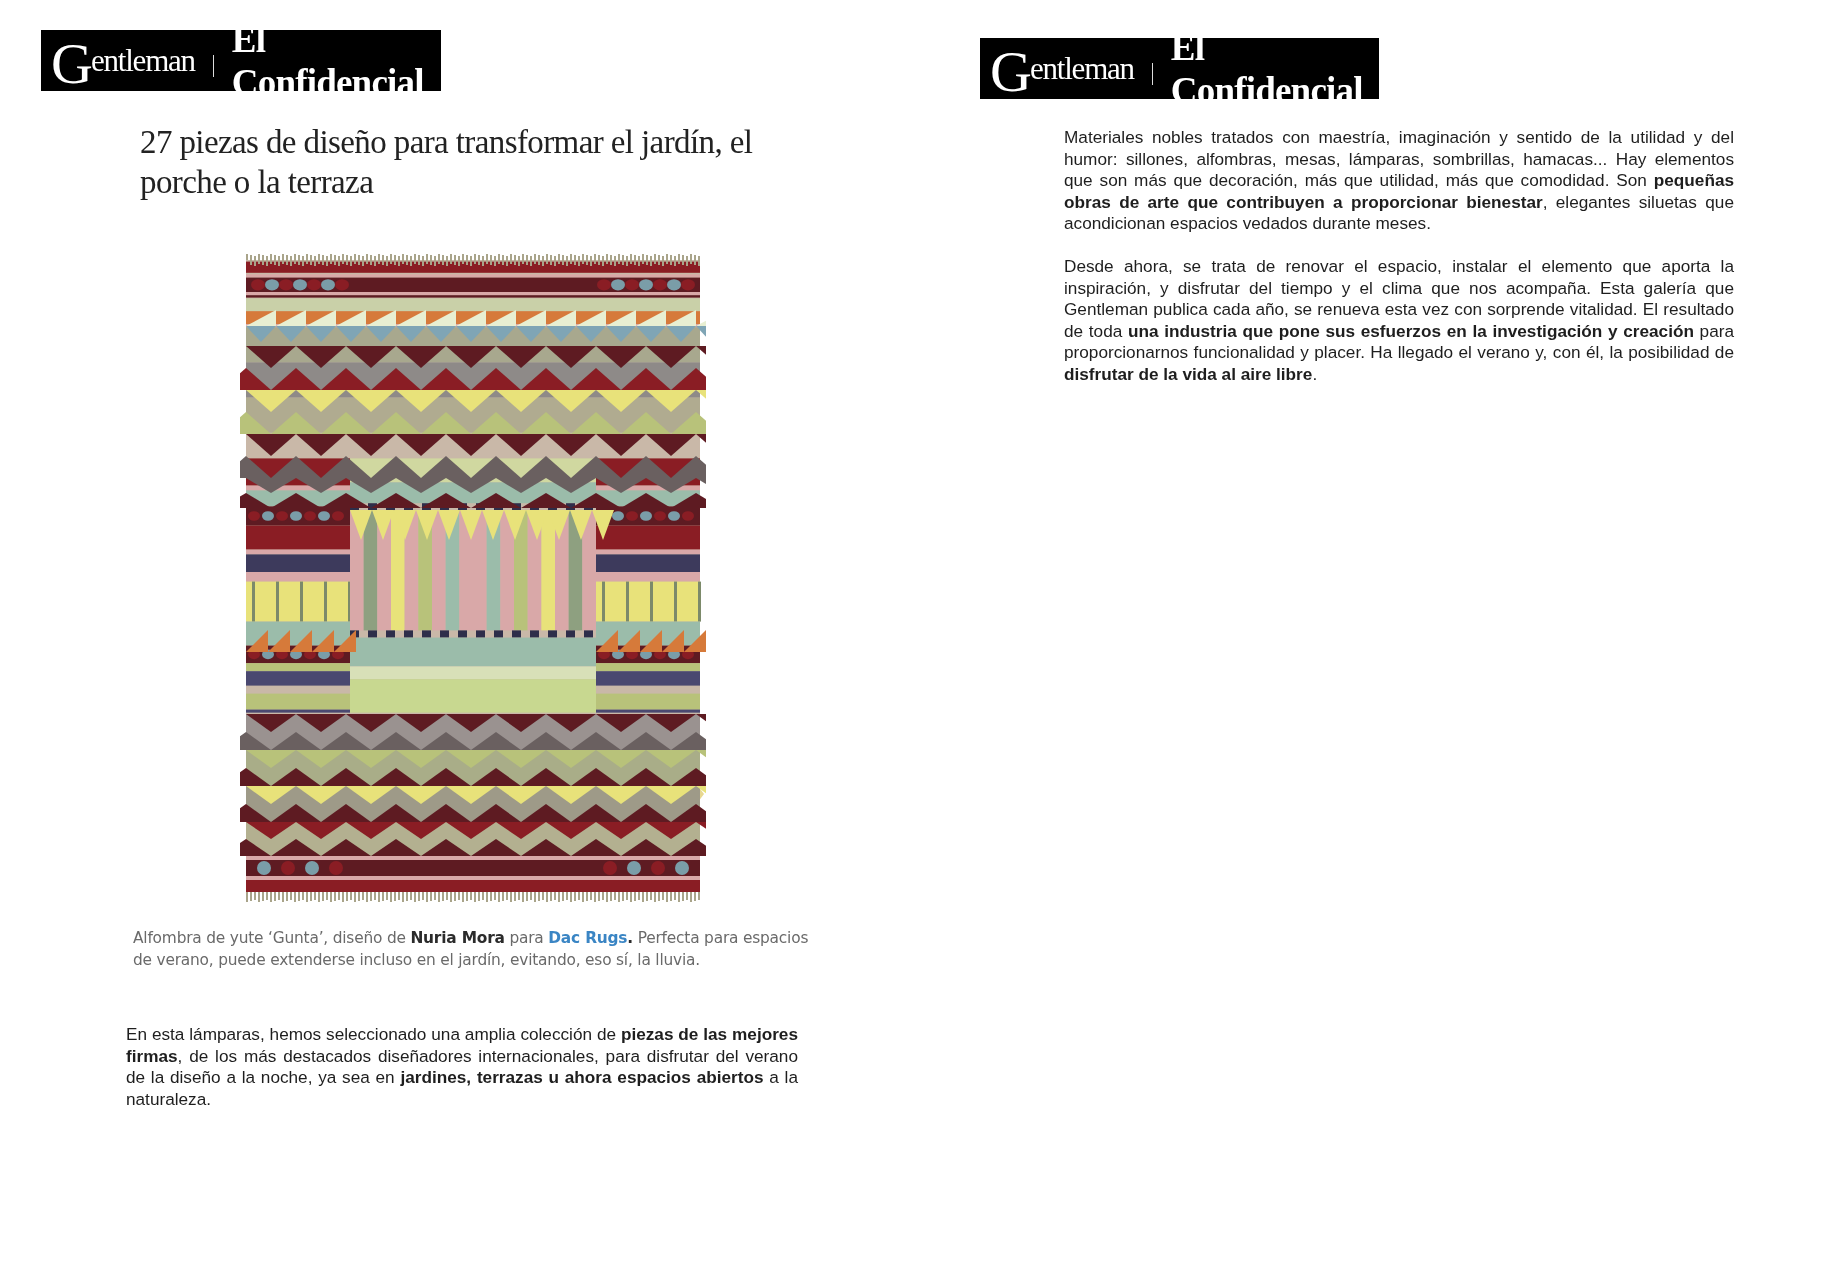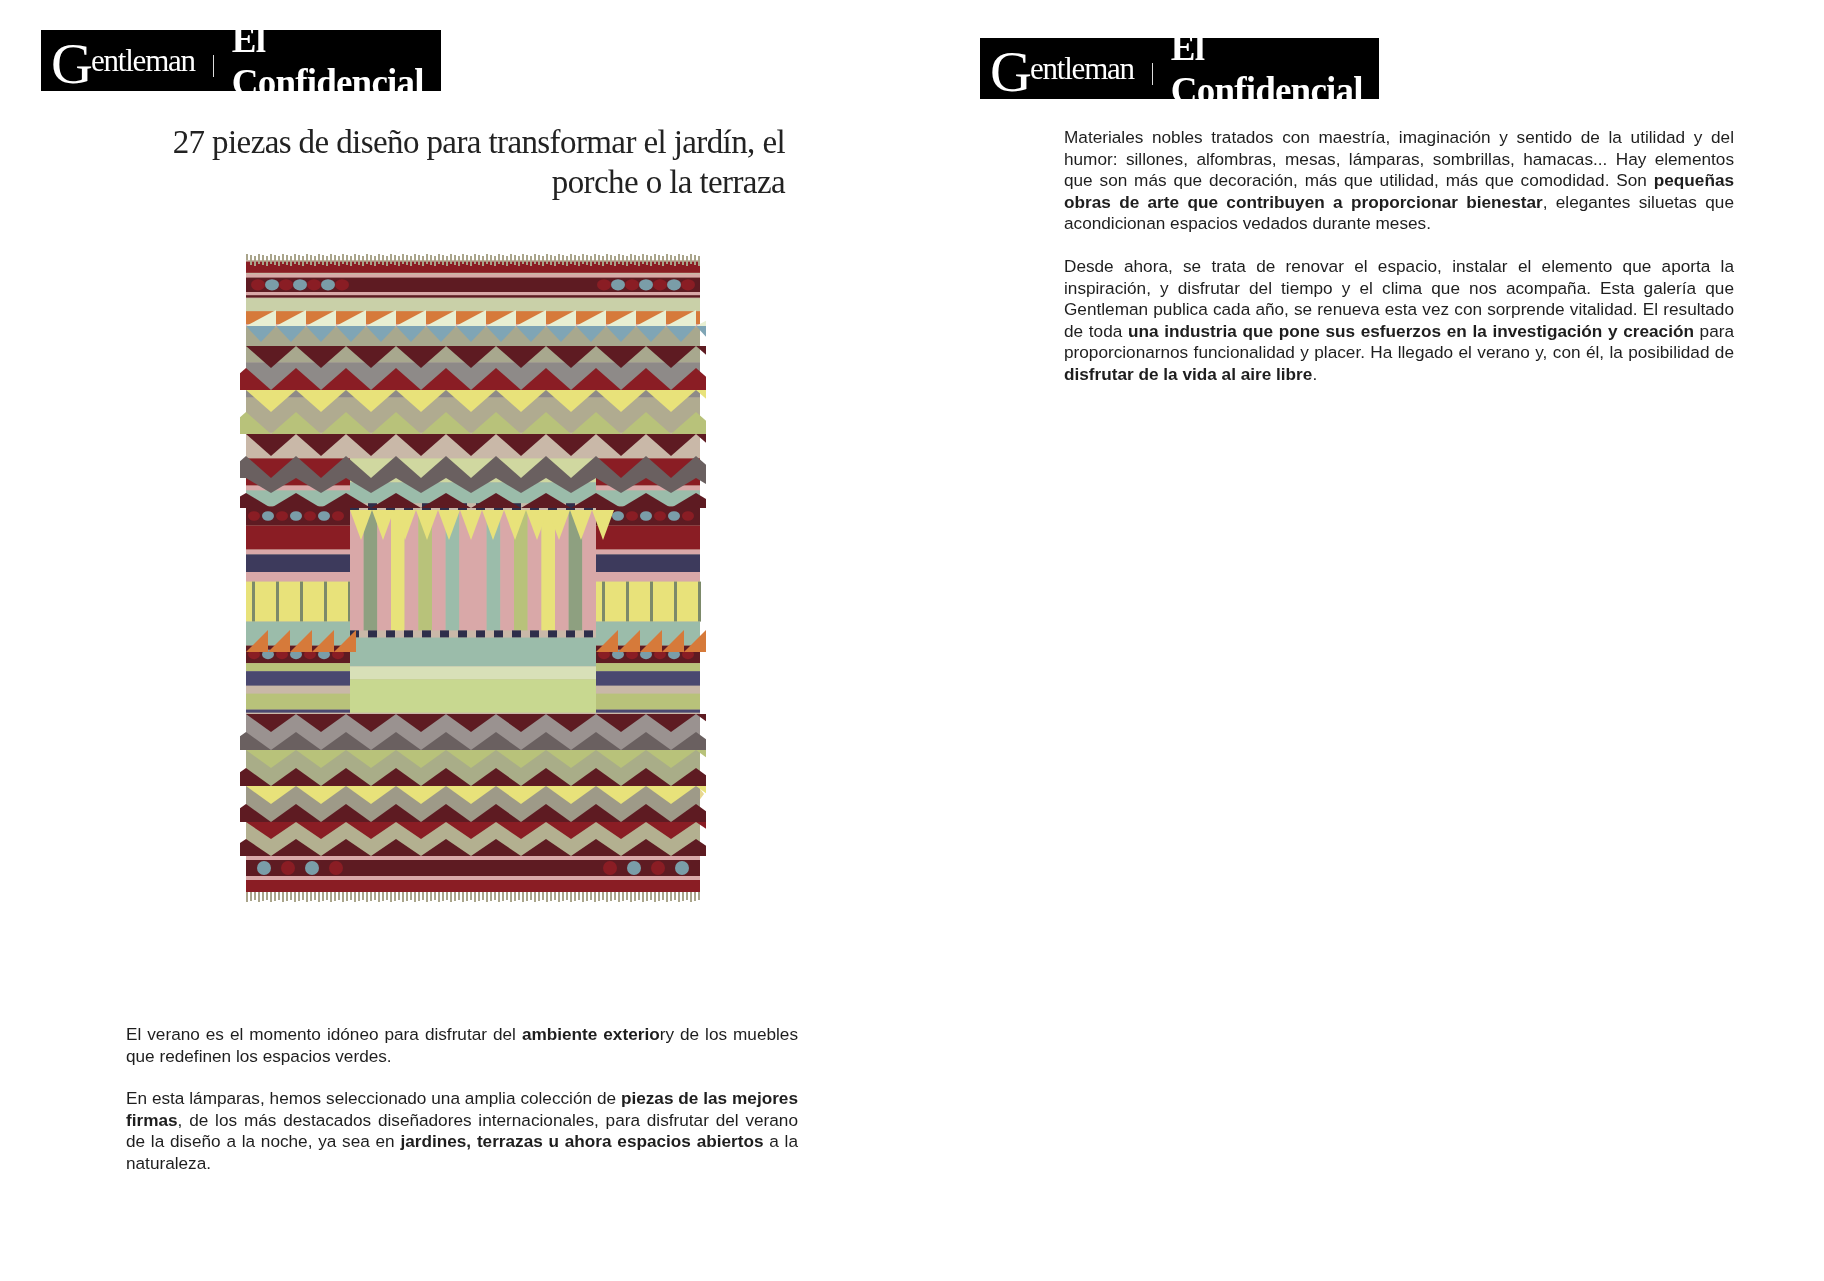--- a/index.html
+++ b/index.html
@@ -6,21 +6,21 @@
   body { width:1824px; height:1281px; position:relative; overflow:hidden; font-family:"Liberation Sans", sans-serif; color:#1a1a1a; }
 
   .logo { position:absolute; background:#000; height:61px; width:400px; display:flex; align-items:center; box-sizing:border-box; padding-left:10px; color:#fff; }
   .logo .g { font-family:"Liberation Serif", serif; font-size:58px; line-height:1; margin-top:6px; letter-spacing:-2px; }
   .logo .rest { font-family:"Liberation Serif", serif; font-size:31px; letter-spacing:-1.2px; }
   .logo .sep { display:inline-block; width:1px; height:22px; background:#ddd; margin:10px 18px 0 18px; }
   .logo .ec { font-family:Liberation Serif, serif; font-weight:bold; font-size:37px; letter-spacing:-0.8px; margin-top:0; }
   #logo-left { left:41px; top:30px; }
   #logo-right { left:980px; top:38px; width:399px; }
 
-  .title { position:absolute; left:140px; top:122px; width:645px; text-align:right; font-family:"Liberation Serif", serif; font-size:33px; line-height:40px; color:#222; letter-spacing:-0.6px; }
+  .title { position:absolute; left:140px; top:122px; width:645px; text-align:left; font-family:"Liberation Serif", serif; font-size:33px; line-height:40px; color:#222; letter-spacing:-0.6px; }
 
   .rug-wrap { position:absolute; left:240px; top:252px; width:466px; height:652px; }
   .rug-wrap svg { display:block; }
 
   .caption { position:absolute; left:133px; top:925px; width:680px; font-family:"DejaVu Sans", sans-serif; color:#666; }
   .caption .ch { font-size:20px; font-weight:normal; color:#6d6d6d; letter-spacing:-0.3px; line-height:26px; }
   .caption .cb { font-size:15.4px; line-height:22px; color:#6a6a6a; margin-top:2px; letter-spacing:-0.2px; }
   .caption .cb b { color:#2b2b2b; }
   .caption .cb .link { color:#3a85c4; font-weight:bold; }
 
@@ -741,24 +741,24 @@
       <polygon points="406,570 431,587 456,570" fill="#8a1d24"></polygon>
       <polygon points="381,604 406,587 431,604" fill="#5e1b22"></polygon>
       <polygon points="456,570 481,587 506,570" fill="#8a1d24"></polygon>
       <polygon points="431,604 456,587 481,604" fill="#5e1b22"></polygon>
       <polygon points="506,570 531,587 556,570" fill="#8a1d24"></polygon>
       <polygon points="481,604 506,587 531,604" fill="#5e1b22"></polygon>
     </svg>
 </div>
 
 <div class="caption">
+  <div class="cb" id="caption-body"><span>Alfombra de yute ‘Gunta’, diseño de </span><b>Nuria Mora</b><span> para </span><span class="link">Dac Rugs</span><b>.</b><span> Perfecta para espacios de verano, puede extenderse incluso en el jardín, evitando, eso sí, la lluvia.</span></div>
 </div>
 
 <div class="body-col" id="left-text">
-    <p><span>El verano es el momento idóneo para disfrutar del </span><b>ambiente exterio</b><span>r</span><span>y de los muebles que redefinen los espacios verdes.</span></p>
     <p><span>En esta lámparas,  hemos seleccionado una amplia colección de </span><b>piezas de las mejores firmas</b><span>, de los más destacados diseñadores internacionales, para disfrutar del verano de la diseño a la noche, ya sea en </span><b>jardines, terrazas u ahora espacios abiertos</b><span> a la naturaleza.</span></p>
   </div>
 
 <div class="logo" id="logo-right">
   <span class="g">G</span>
   <span class="rest">entleman</span>
   <span class="sep"></span>
   <span class="ec">El Confidencial</span>
 </div>
 

